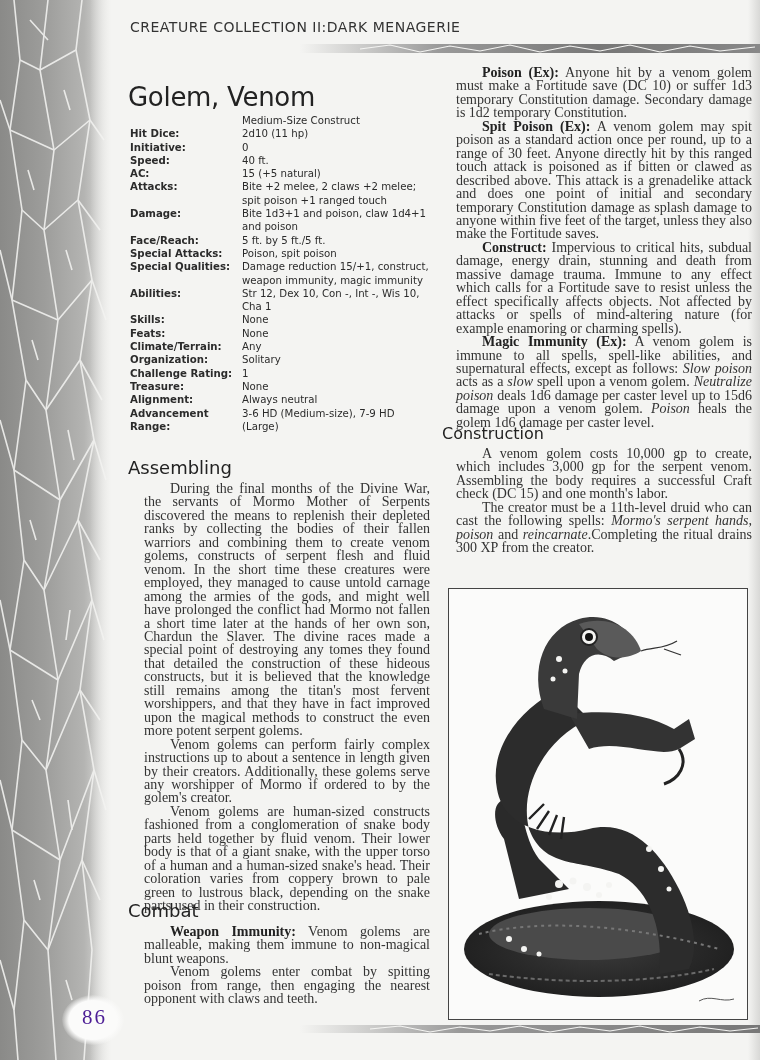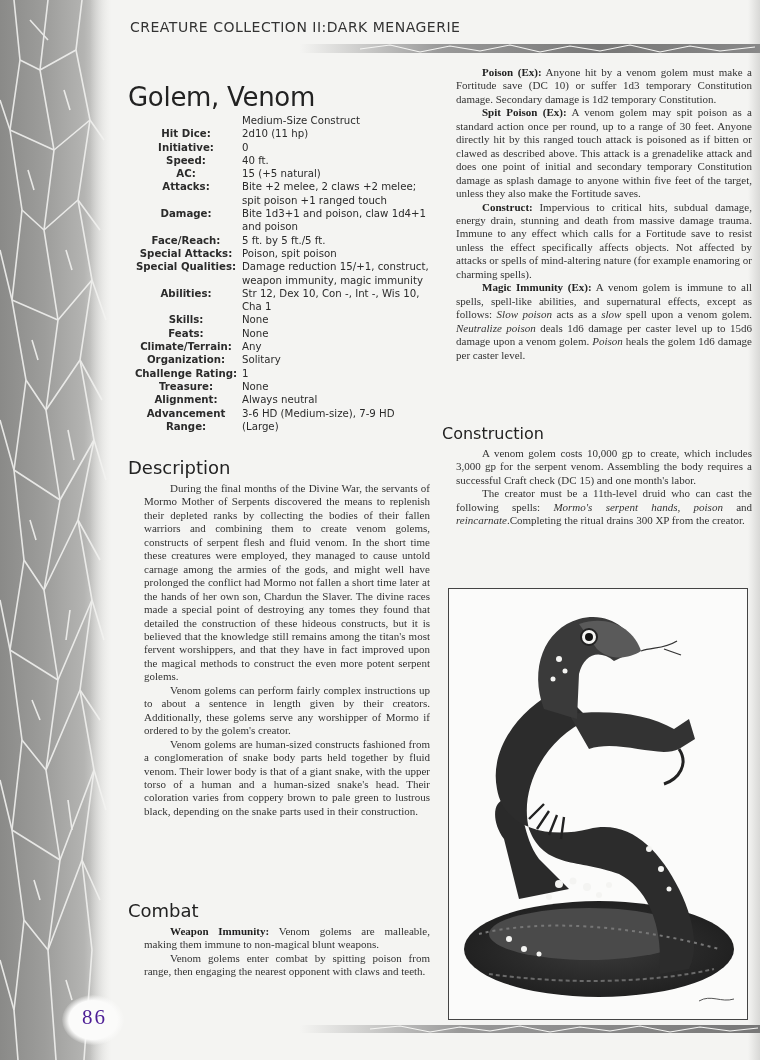--- a/index.html
+++ b/index.html
@@ -24,24 +24,24 @@
          background:linear-gradient(90deg,rgba(150,150,150,0) 0%,#999 35%,#777 100%);}
   .right-edge{position:absolute;right:0;top:0;width:12px;height:1060px;
          background:linear-gradient(90deg,rgba(230,230,230,0),#d8d8d6);}
   
   .title{position:absolute;left:128px;top:82px;font-family:"DejaVu Sans",sans-serif;font-size:26px;
          color:#222;letter-spacing:-0.3px;}
   .stat-block{position:absolute;left:130px;top:114px;width:300px;
          font-family:"DejaVu Sans",sans-serif;font-size:10.2px;line-height:13.3px;color:#2b2b2b;}
   .stat-type{margin-left:112px;}
   .stat-row{display:flex;}
-  .stat-label{width:112px;flex:none;font-weight:bold;text-align:center;}
+  .stat-label{width:112px;flex:none;font-weight:bold;}
   .stat-value{flex:1;}
   .h2{font-family:"DejaVu Sans",sans-serif;font-size:18px;color:#222;position:absolute;}
-  .body{position:absolute;font-size:11px;line-height:13.45px;text-align:justify;color:#333;}
+  .body{position:absolute;font-size:14px;line-height:13.45px;text-align:justify;color:#333;}
   .body p{margin:0;text-indent:26px;}
   .body b{color:#222;}
   .col-l{left:144px;width:286px;}
   .col-r{left:456px;width:296px;}
   
   .art-box{position:absolute;left:448px;top:588px;width:298px;height:430px;border:1.5px solid #444;
          background:#fbfbfa;overflow:hidden;}
 </style>
 </head>
 <body>
@@ -143,21 +143,21 @@
         <div class="stat-label">Alignment:</div>
         <div class="stat-value">Always neutral</div>
       </div>
       <div class="stat-row">
         <div class="stat-label">Advancement Range:</div>
         <div class="stat-value">3-6 HD (Medium-size), 7-9 HD (Large)</div>
       </div>
     </div>
 </div>
 
-<div class="h2" style="left:128px;top:457px;">Description</div>
+<div class="h2" style="left:128px;top:457px;">Assembling</div>
 <div class="body col-l" style="top:482px;">
   <p>During the final months of the Divine War, the servants of Mormo Mother of Serpents discovered the means to replenish their depleted ranks by collecting the bodies of their fallen warriors and combining them to create venom golems, constructs of serpent flesh and fluid venom. In the short time these creatures were employed, they managed to cause untold carnage among the armies of the gods, and might well have prolonged the conflict had Mormo not fallen a short time later at the hands of her own son, Chardun the Slaver. The divine races made a special point of destroying any tomes they found that detailed the construction of these hideous constructs, but it is believed that the knowledge still remains among the titan's most fervent worshippers, and that they have in fact improved upon the magical methods to construct the even more potent serpent golems.</p>
   <p>Venom golems can perform fairly complex instructions up to about a sentence in length given by their creators. Additionally, these golems serve any worshipper of Mormo if ordered to by the golem's creator.</p>
   <p>Venom golems are human-sized constructs fashioned from a conglomeration of snake body parts held together by fluid venom. Their lower body is that of a giant snake, with the upper torso of a human and a human-sized snake's head. Their coloration varies from coppery brown to pale green to lustrous black, depending on the snake parts used in their construction.</p>
 </div>
 
 <div class="h2" style="left:128px;top:900px;">Combat</div>
 <div class="body col-l" style="top:925px;">
   <p><b>Weapon Immunity:</b> <span>Venom golems are malleable, making them immune to non-magical blunt weapons.</span></p>
   <p>Venom golems enter combat by spitting poison from range, then engaging the nearest opponent with claws and teeth.</p>

